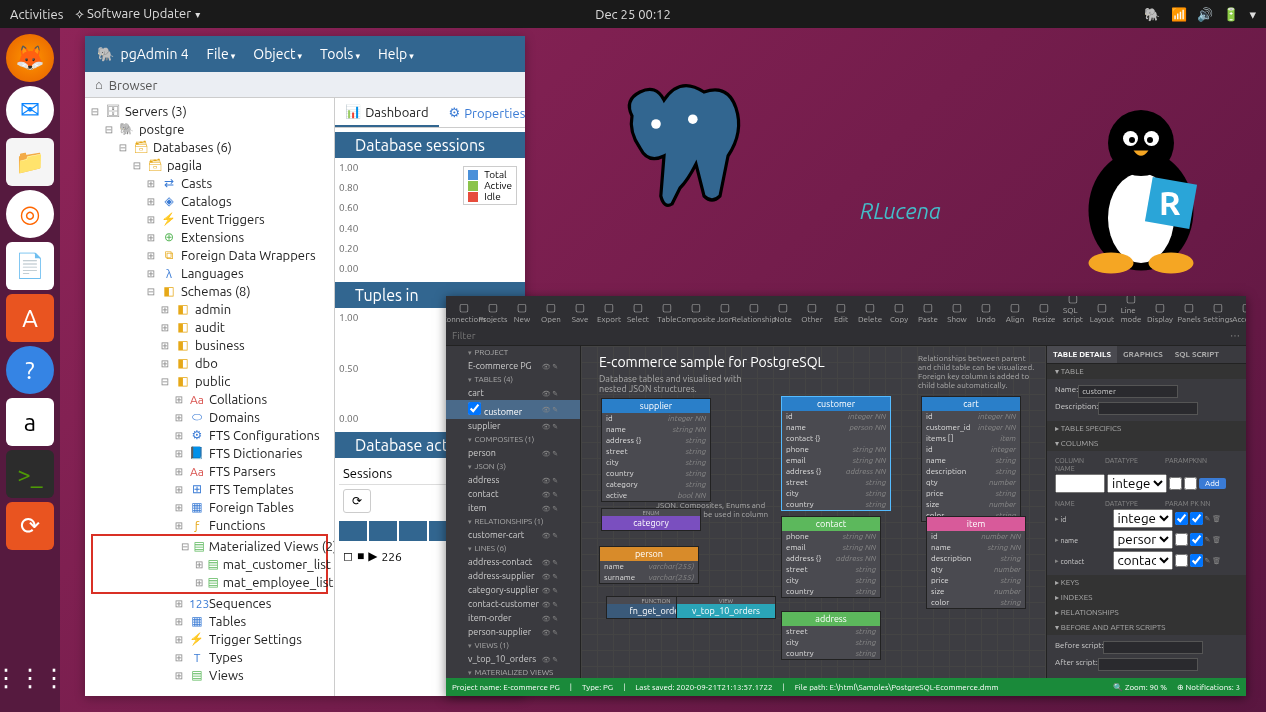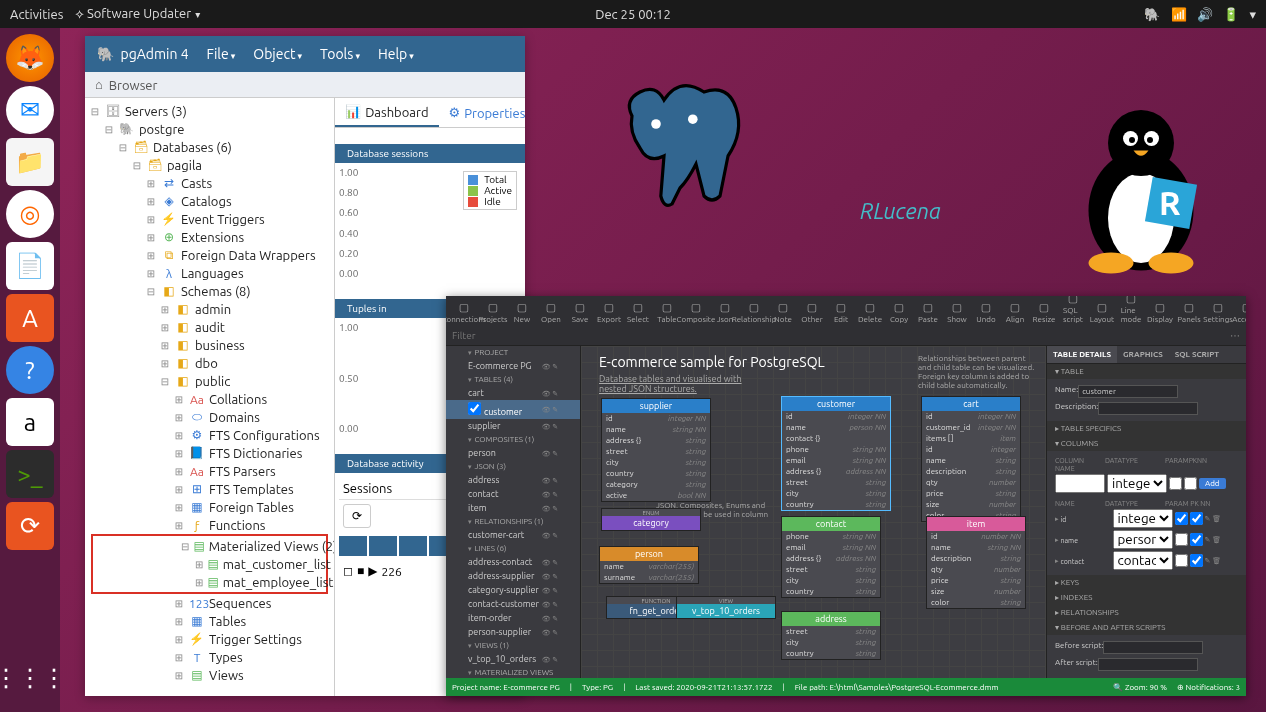--- a/index.html
+++ b/index.html
@@ -57,21 +57,21 @@
 .highlight-box { border: 2px solid #d93025; margin: 0 6px; padding: 1px 0; }
 .icon-yellow { color: #e6a817; }
 .icon-blue { color: #3a7bd5; }
 .icon-green { color: #5cb85c; }
 .icon-gray { color: #888; }
 
 .right-pane { flex: 1; overflow: hidden; }
 .tabs { height: 30px; display: flex; border-bottom: 1px solid #ccc; font-size: 13px; }
 .tab { padding: 6px 10px; display: flex; align-items: center; gap: 4px; color: #555; }
 .tab.active { border-bottom: 2px solid #326690; color: #222; }
-.panel-header { background: #326690; color: #fff; padding: 4px 12px; font-size: 10px; margin-top: 16px; }
+.panel-header { background: #326690; color: #fff; padding: 4px 20px; font-size: 16px; margin-top: 4px; }
 .chart-area { height: 120px; padding: 4px; position: relative; font-size: 10px; }
 .legend { position: absolute; right: 8px; top: 8px; border: 1px solid #ccc; background: #fff; padding: 2px 4px; font-size: 10px; }
 .legend-item { display: flex; align-items: center; gap: 6px; }
 .legend-swatch { width: 10px; height: 10px; }
 .y-axis { position: absolute; left: 4px; top: 4px; bottom: 4px; display: flex; flex-direction: column; justify-content: space-between; color: #666; }
 .sessions-bar { padding: 4px; }
 .sessions-label { font-size: 13px; padding: 4px; border-bottom: 1px solid #ddd; }
 .sessions-controls { display: flex; align-items: center; gap: 4px; padding: 4px; font-size: 12px; overflow: hidden; }
 .sessions-controls .btn { border: 1px solid #ccc; padding: 4px 8px; border-radius: 3px; }
 .blocks { display: flex; gap: 2px; margin: 4px 0; }
@@ -86,21 +86,21 @@
 .sqldbm-filter input { background: transparent; border: none; color: #ccc; font-size: 10px; flex: 1; }
 .sqldbm-body { display: flex; height: calc(100% - 68px); }
 .sqldbm-left { width: 135px; background: #3a3a3f; border-right: 1px solid #222; overflow: hidden; }
 .left-row { padding: 2px 22px; display: flex; align-items: center; justify-content: space-between; font-size: 9px; }
 .left-row .caret { font-size: 7px; color: #888; margin-right: 3px; }
 .left-row.section { color: #aaa; text-transform: uppercase; font-size: 8px; }
 .left-row.sel { background: #4a6a8a; color: #fff; }
 .left-row .vis-icons { display: flex; gap: 2px; font-size: 7px; color: #888; }
 .sqldbm-canvas { flex: 1; background: linear-gradient(#444 1px, transparent 1px), linear-gradient(90deg, #444 1px, transparent 1px); background-size: 16px 16px; background-color: #3d3d42; position: relative; }
 .canvas-title { font-size: 14px; color: #fff; position: absolute; left: 18px; top: 8px; }
-.canvas-subtitle { font-size: 9px; color: #aaa; position: absolute; left: 18px; top: 28px; width: 150px; text-decoration: underline; }
+.canvas-subtitle { font-size: 9px; color: #aaa; position: absolute; left: 18px; top: 28px; width: 150px; }
 .canvas-note { font-size: 8px; color: #aaa; position: absolute; right: 8px; top: 8px; width: 120px; }
 .entity { position: absolute; background: #4a4a50; border: 1px solid #222; min-width: 100px; font-size: 8px; }
 .entity-header { padding: 2px 4px; color: #fff; text-align: center; font-size: 9px; }
 .entity-row { display: flex; justify-content: space-between; padding: 1px 4px; color: #ddd; }
 .entity-row .typ { color: #888; font-style: italic; }
 .hdr-blue { background: #2a7fc9; }
 .hdr-orange { background: #d88b2a; }
 .hdr-green { background: #5cb85c; }
 .hdr-pink { background: #d85a9a; }
 .hdr-purple { background: #7a4fbf; }

